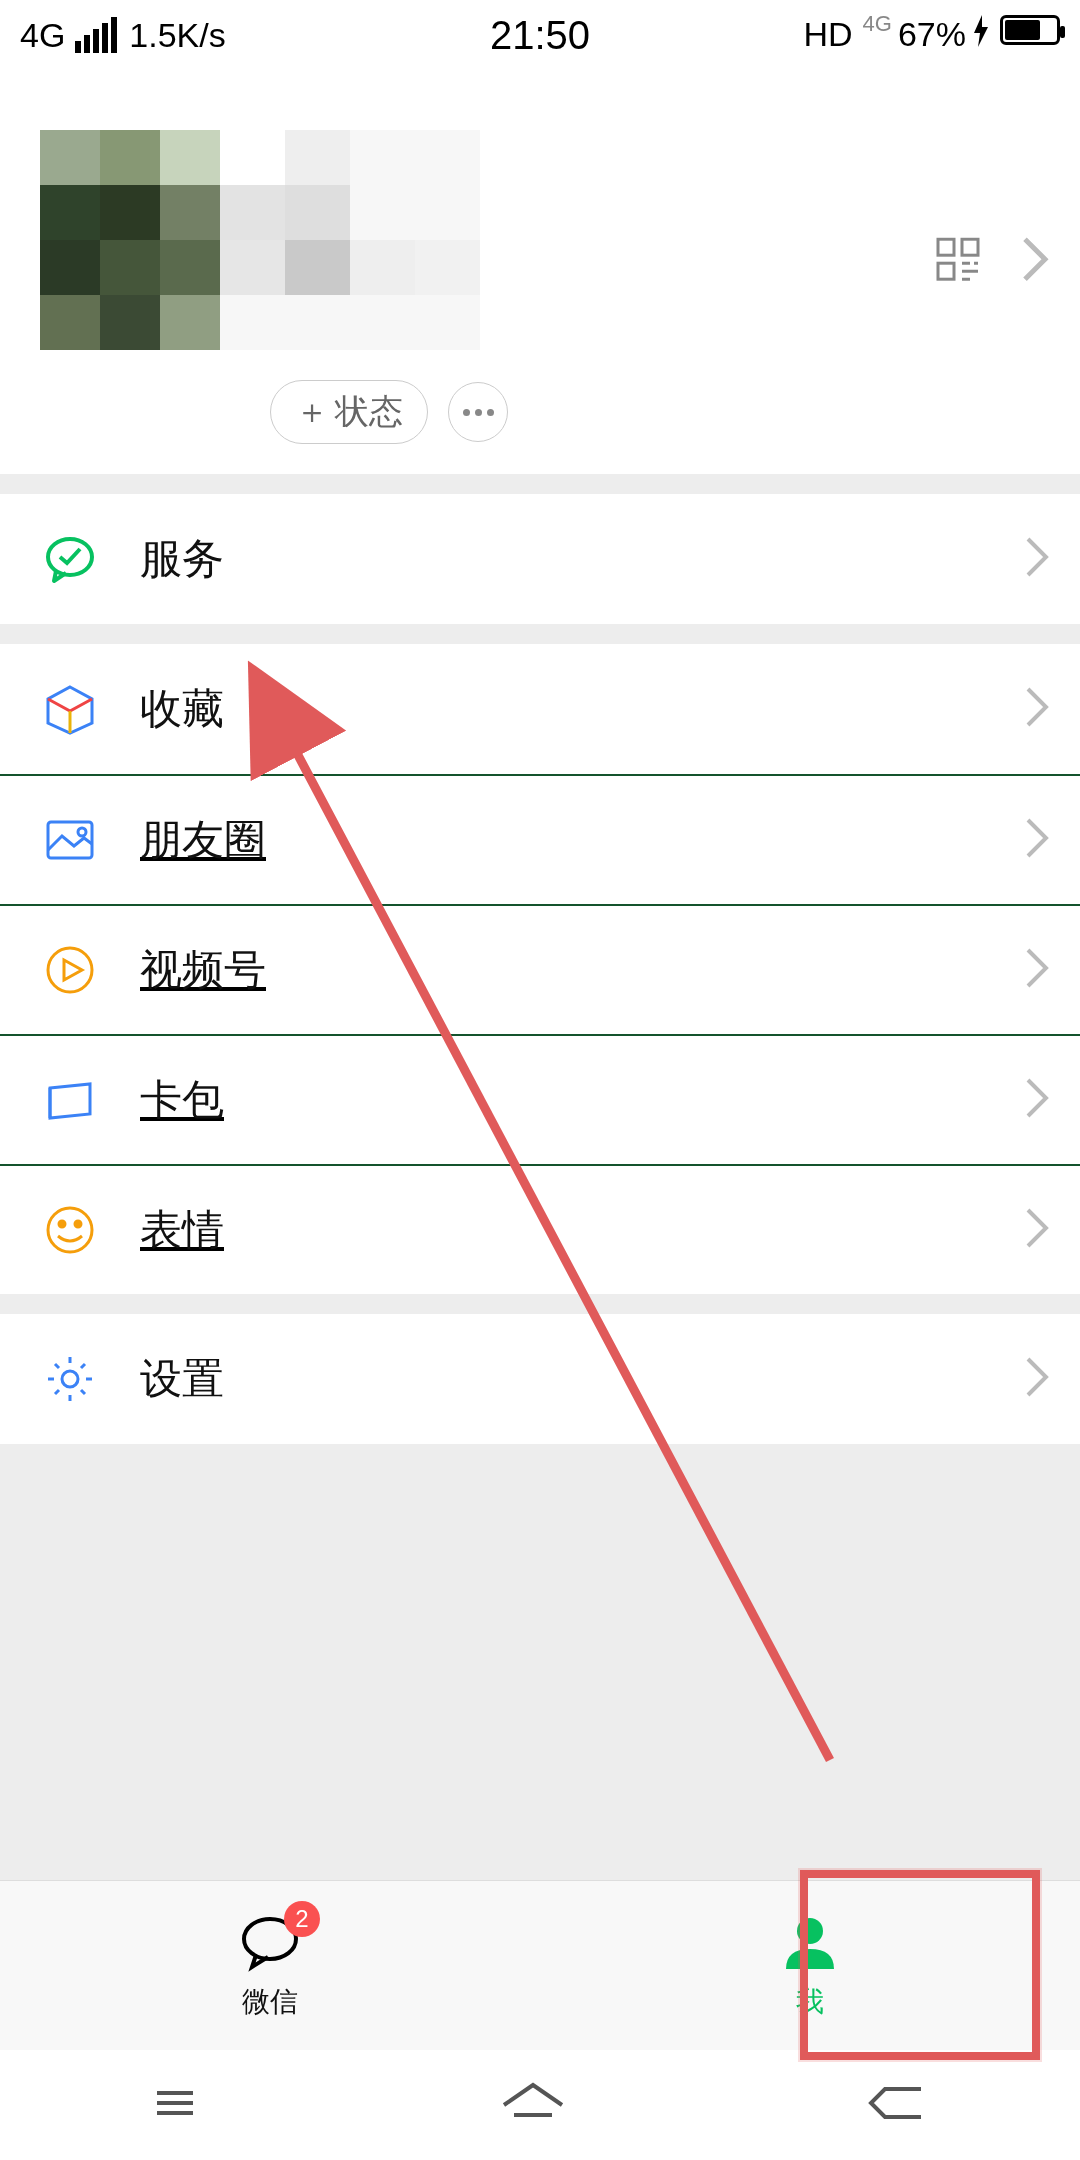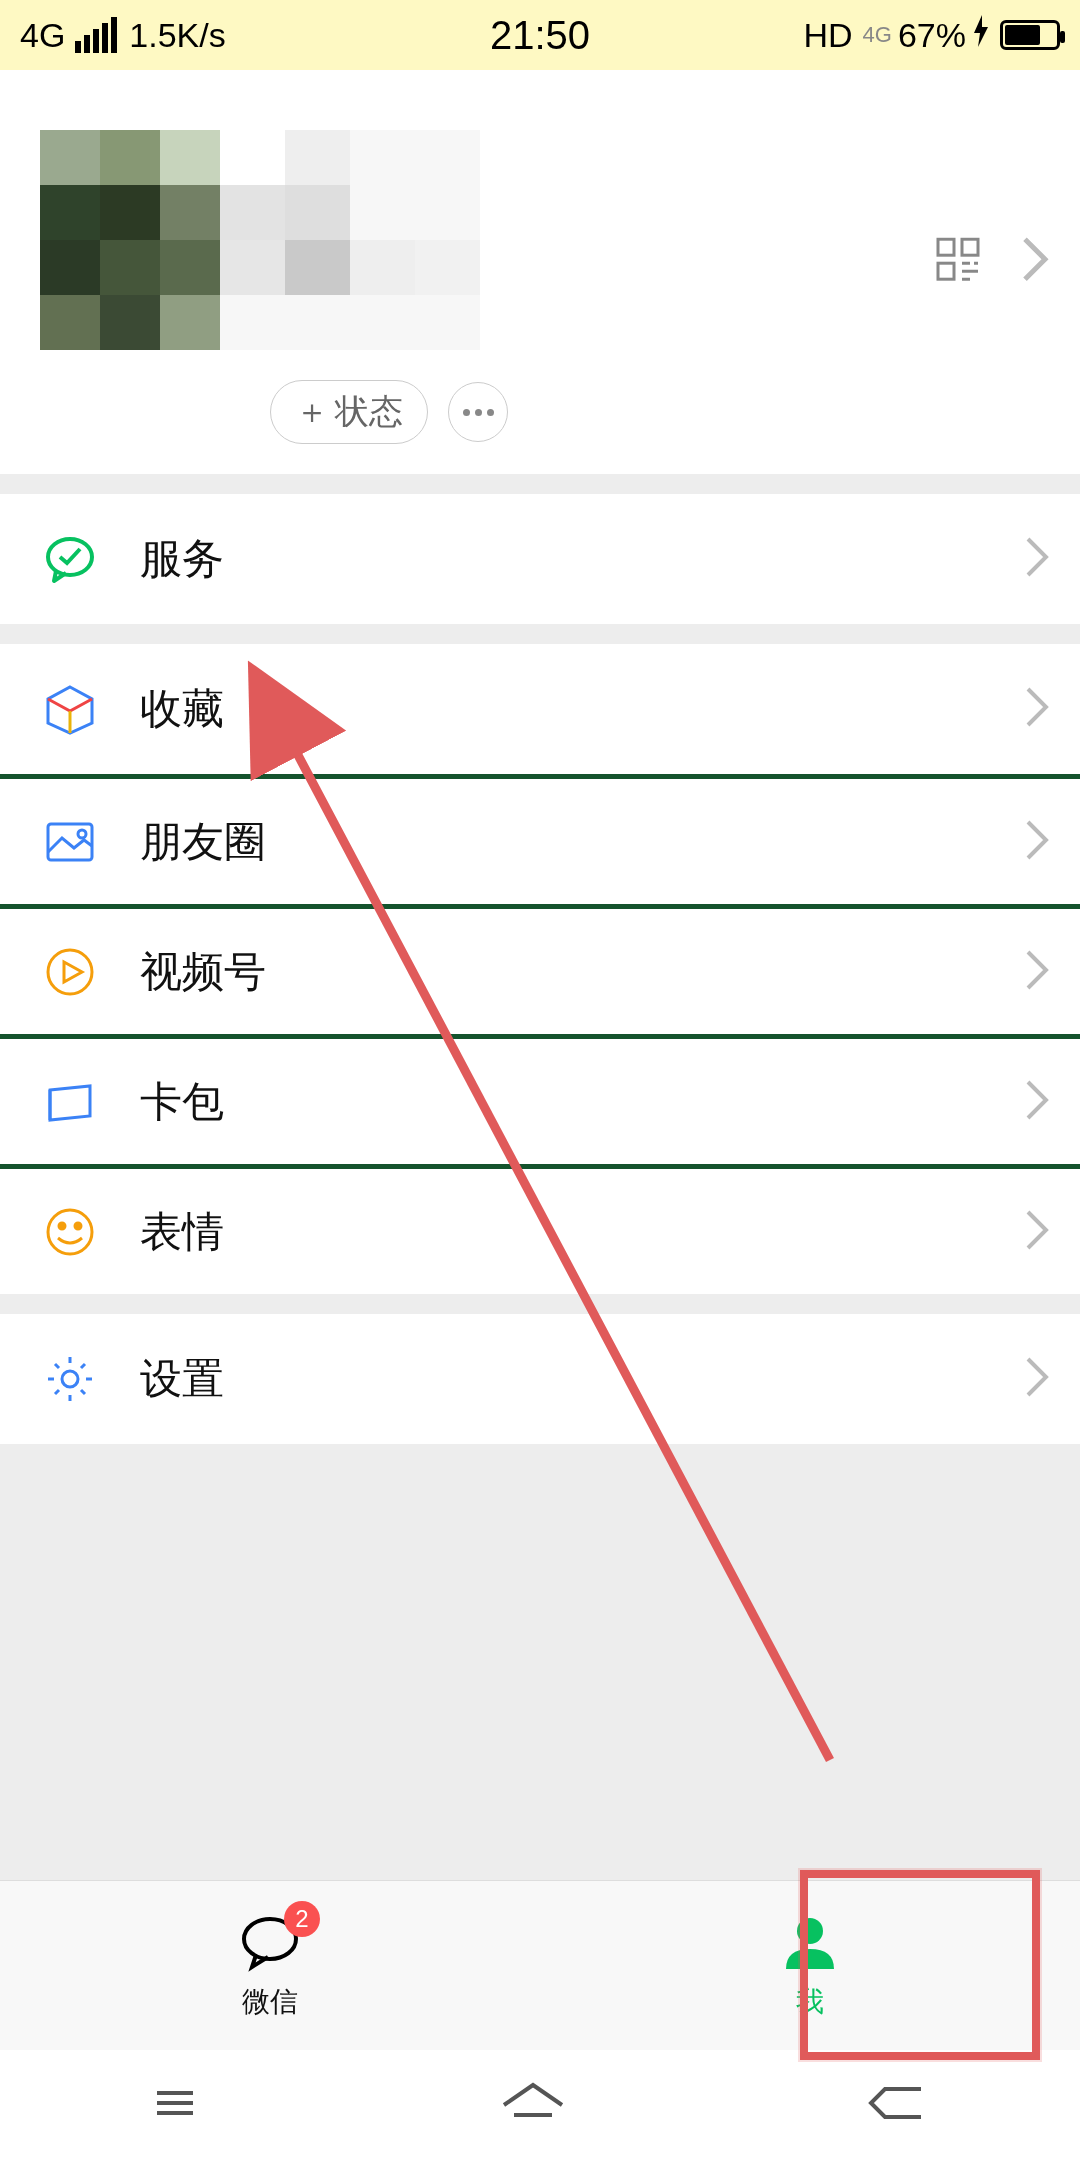--- a/index.html
+++ b/index.html
@@ -1,26 +1,26 @@
 <!DOCTYPE html>
 <html><head>
 <meta charset="utf-8">
 <style>
   * { margin: 0; padding: 0; box-sizing: border-box; }
   html, body { width: 1080px; height: 2160px; font-family: -apple-system, "PingFang SC", "Microsoft YaHei", sans-serif; background: #ededed; overflow: hidden; }
 
   
   .statusbar {
-    height: 70px; width: 100%; background: #fef9c3;
+    height: 70px; width: 100%; background: #ffffff;
     display: flex; align-items: center; padding: 0 20px;
     font-size: 34px; font-weight: 500; color: #000;
   }
   .statusbar .sb-left { display: flex; align-items: center; gap: 6px; }
   .statusbar .sb-center { position: absolute; left: 50%; transform: translateX(-50%); font-size: 40px; }
-  .statusbar .sb-right { margin-left: auto; display: flex; align-items: center; gap: 6px; }
+  .statusbar .sb-right { margin-left: auto; display: flex; align-items: flex-start; gap: 6px; }
   .sig-bars { display: flex; align-items: flex-end; gap: 3px; margin-left: 4px; margin-right: 6px; }
   .sig-bars span { width: 6px; background: #000; display: inline-block; }
   .sig-bars span:nth-child(1){height:12px;} .sig-bars span:nth-child(2){height:18px;}
   .sig-bars span:nth-child(3){height:24px;} .sig-bars span:nth-child(4){height:30px;}
   .sig-bars span:nth-child(5){height:36px;}
   .batt { width: 60px; height: 30px; border: 3px solid #000; border-radius: 6px; position: relative; margin-left: 4px; }
   .batt::after { content:''; position:absolute; right:-8px; top:8px; width:5px; height:12px; background:#000; border-radius:2px; }
   .batt-fill { position:absolute; left:2px; top:2px; bottom:2px; width:65%; background:#000; border-radius:2px; }
   .small4g { font-size:22px; line-height:18px; color:#888; margin-left:4px; }
 
@@ -67,21 +67,21 @@
     display:flex; align-items:center; justify-content:center; gap:5px;
   }
   .status-dots span { width:7px; height:7px; background:#888; border-radius:50%; }
 
   
   .gap { height:20px; background:#ededed; }
   .menu-item {
     background:#fff; height:130px; display:flex; align-items:center;
     padding:0 30px 0 40px; position:relative;
   }
-  .menu-item + .menu-item { border-top:5px solid #14532d; }
+  .menu-item + .menu-item { border-top:2px solid #14532d;text-decoration:underline; }
   .menu-icon { width:60px; height:60px; display:flex; align-items:center; justify-content:center; }
   .menu-label { font-size:42px; color:#111; margin-left:40px; }
   .chev { margin-left:auto; }
 
   
   .tabbar-wrap { position:absolute; left:0; right:0; top:1880px; }
   .tabbar {
     height:170px; background:#f8f8f8; border-top:1px solid #ddd;
     display:flex; align-items:center; justify-content:space-around;
   }

